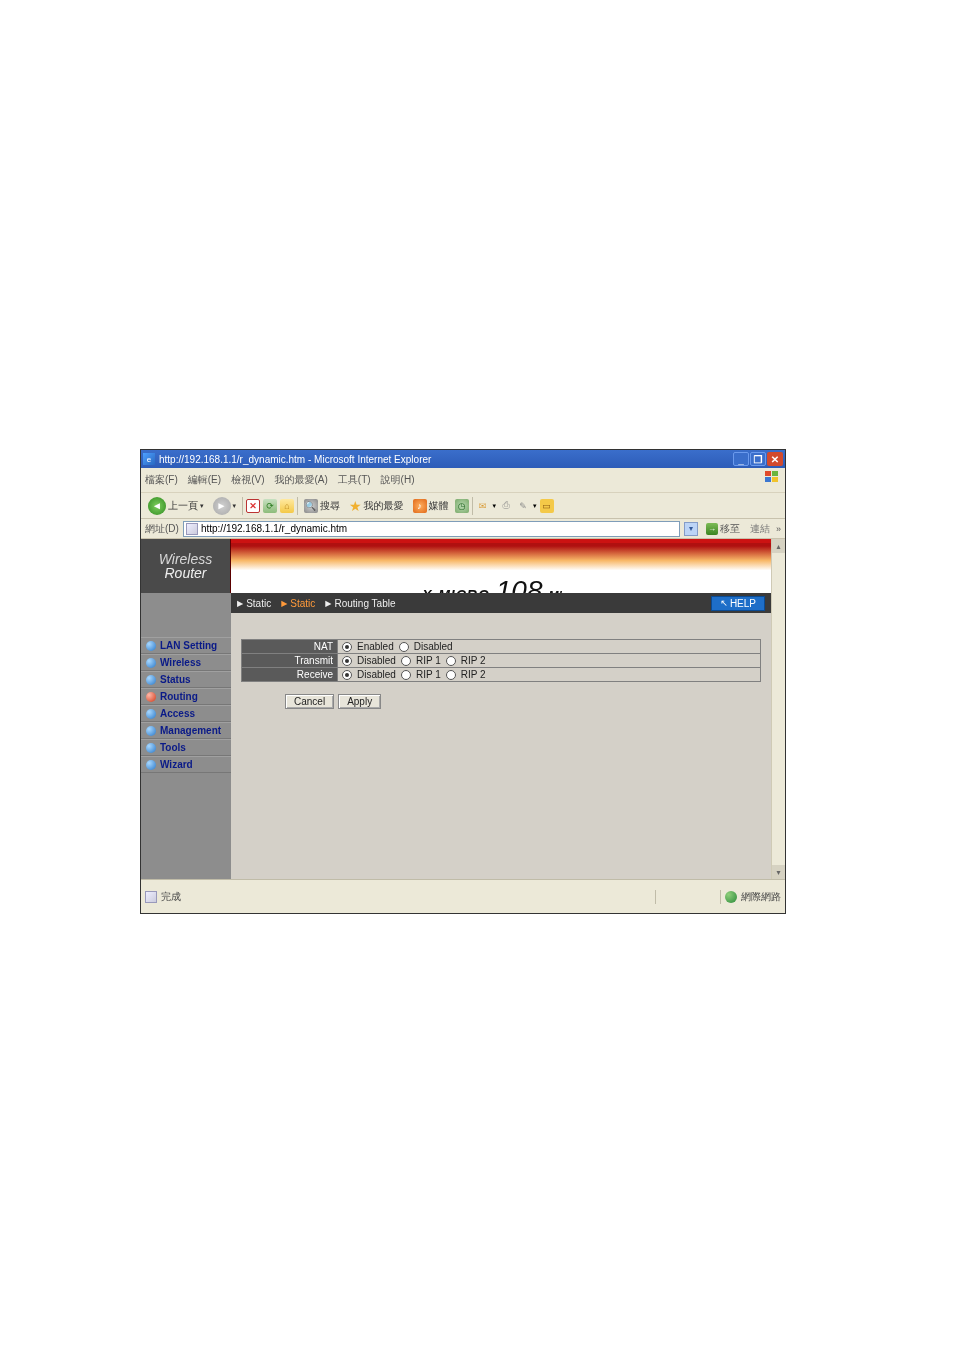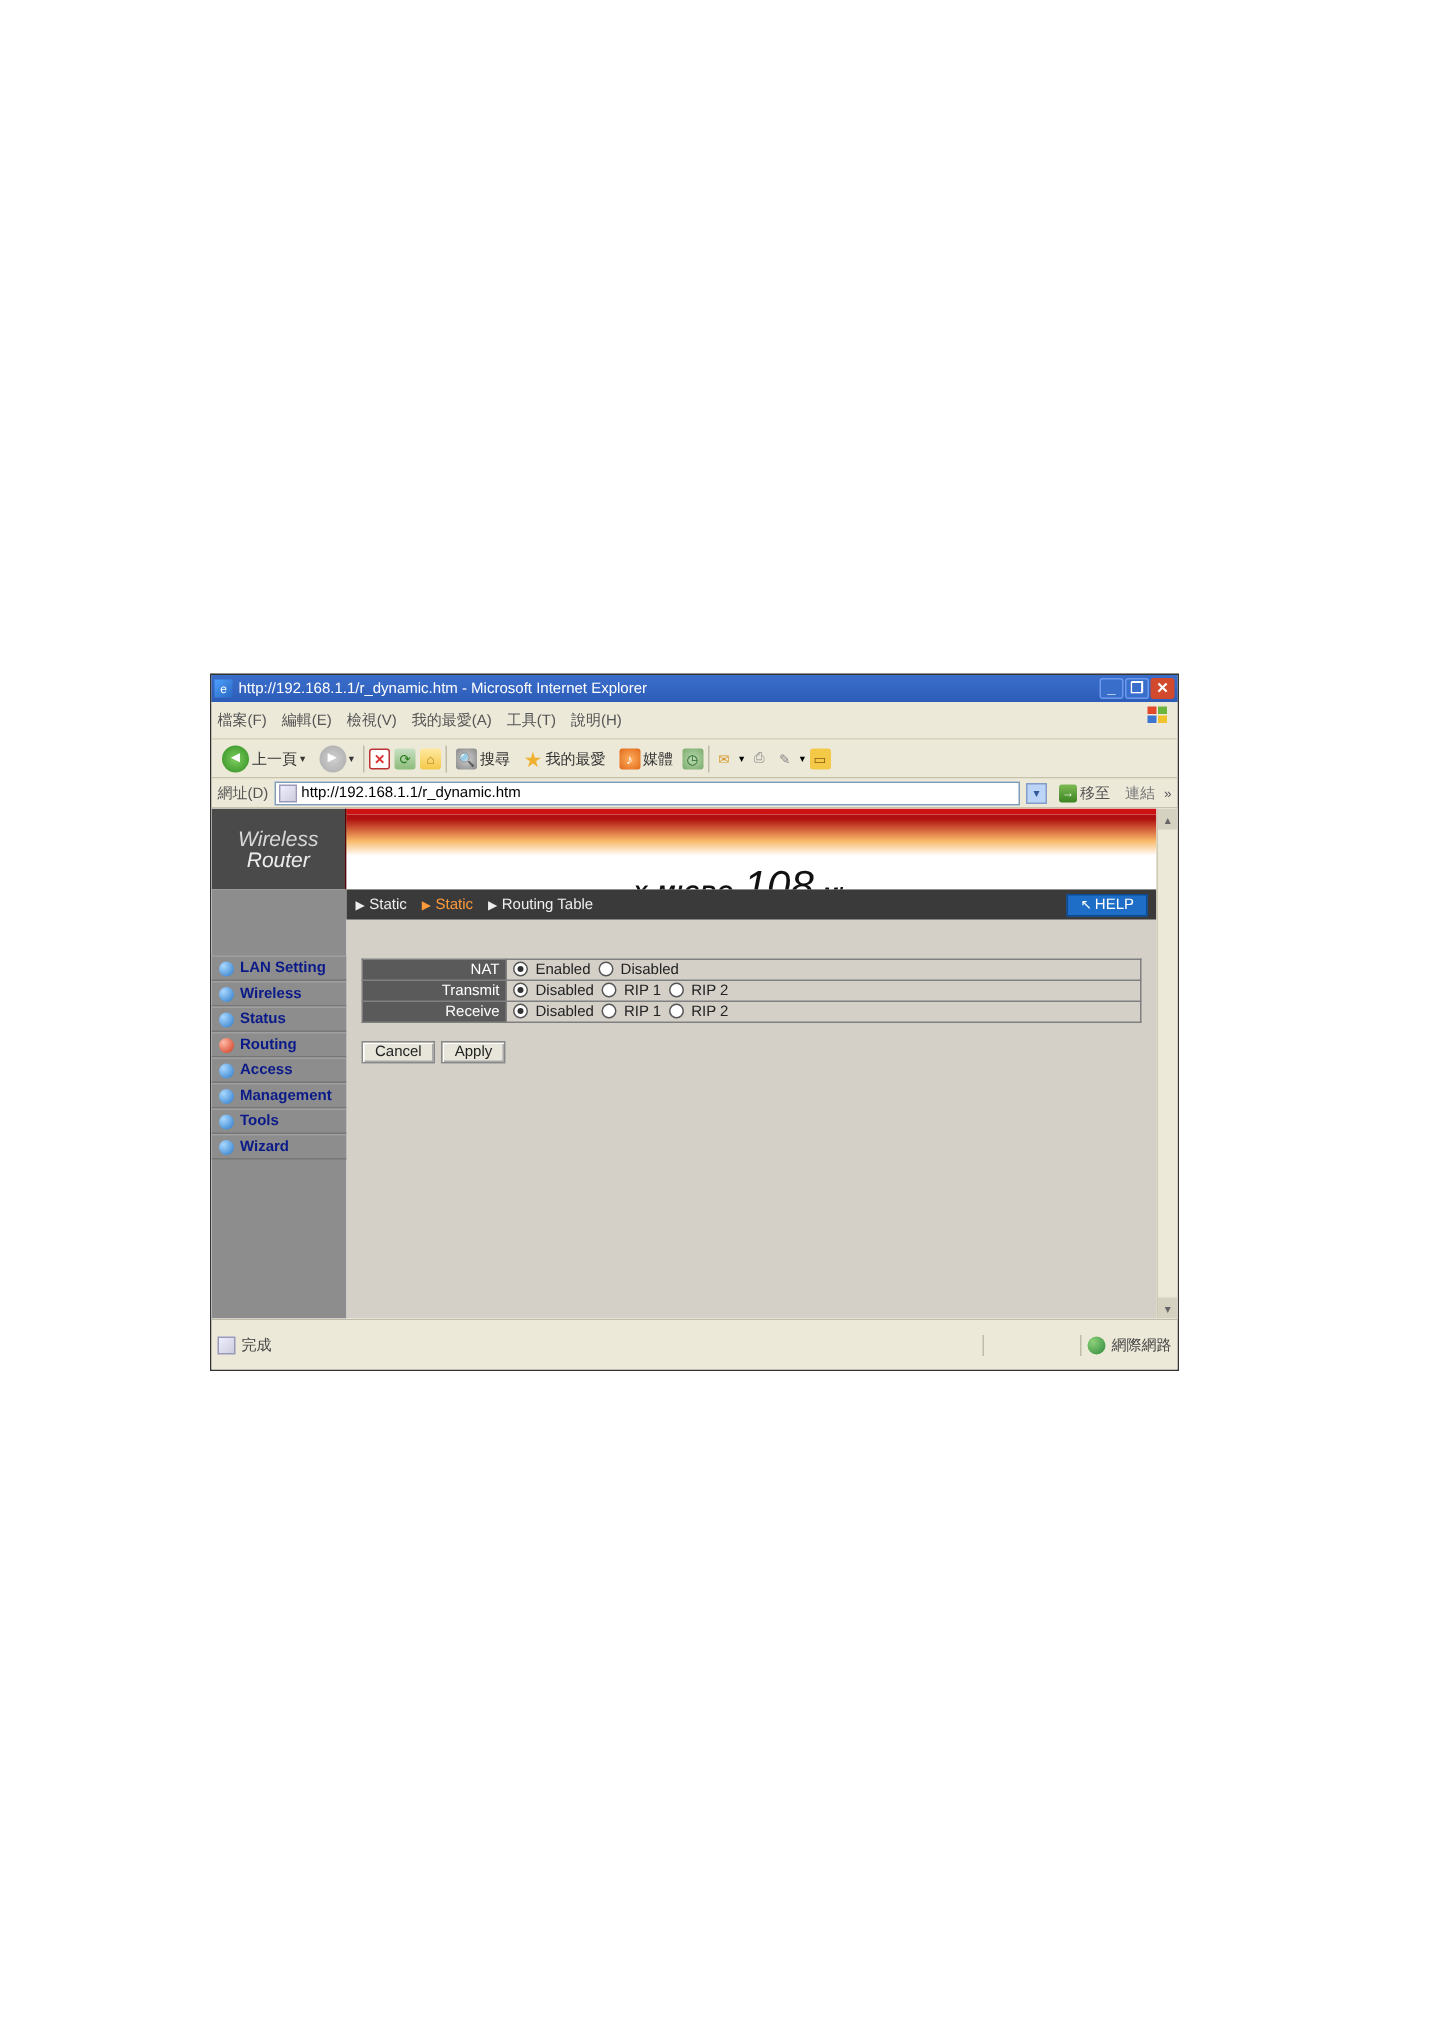--- a/index.html
+++ b/index.html
@@ -305,24 +305,24 @@
       background:#d4d0c8;
       margin-top:18px;
     }
     table.cfg td { border:1px solid #808080; padding:1px 4px; height:14px; }
     table.cfg td.lab {
       width: 96px;
       background:#5a5a5a;
       color:#fff;
       text-align:right;
     }
-    .radio-row { display:flex; align-items:flex-start; gap:5px; color:#222;}
+    .radio-row { display:flex; align-items:flex-end; gap:5px; color:#222;}
     .radio { width:10px;height:10px;border-radius:5px;border:1px solid #555;background:#fff;display:flex;align-items:center;justify-content:center;}
     .radio.on::after{content:"";width:4px;height:4px;border-radius:2px;background:#333;}
-    .btnrow { margin-top:12px; display:flex; gap:4px;}
+    .btnrow { margin-top:12px; display:flex; gap:4px;margin-left:44px;}
     .btn {
       border:1px solid #888;
       background:#e8e5da;
       padding:1px 8px;
       font-size:10px;
       color:#222;
       box-shadow: inset 1px 1px 0 #fff, inset -1px -1px 0 #aaa;
     }
     
     .statusbar {

